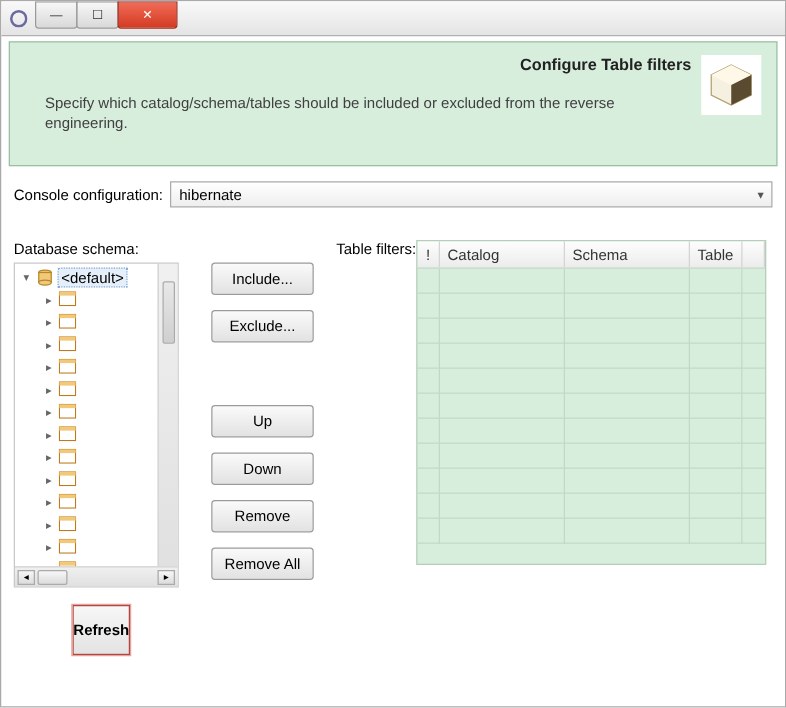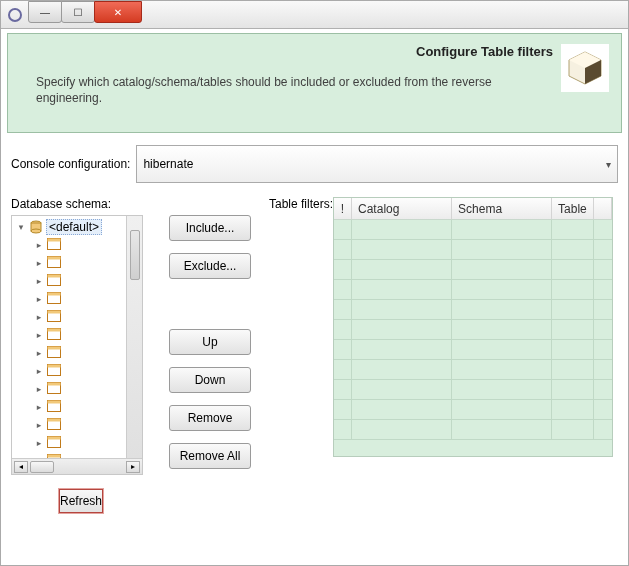--- a/index.html
+++ b/index.html
@@ -77,25 +77,25 @@
   .header .cube {
     width: 48px; height: 48px;
     background: #fff;
     display: flex; align-items: center; justify-content: center;
     margin-left: 8px;
   }
   
   .content {
     padding: 12px 10px 10px 10px;
   }
-  .row { display: flex; align-items: center; margin-bottom: 14px; }
+  .row { display: flex; align-items: center; margin-bottom: 26px; }
   .row label { margin-right: 6px; }
   .combo {
     flex: 1;
-    height: 38px;
+    height: 21px;
     border: 1px solid #aaa;
     background: linear-gradient(#fff, #eee);
     display: flex;
     align-items: center;
     padding: 0 6px;
     position: relative;
     cursor: pointer;
   }
   .combo::after {
     content: "▾";
@@ -196,24 +196,25 @@
   }
   .refresh-wrap {
     margin-top: 14px;
     display:flex;
     justify-content:center;
   }
   .refresh-btn {
     border: 1px solid #b5463f;
     outline: 1px solid #e3a39e;
     background: linear-gradient(#f7f7f7,#e3e3e3);
-    height: 24px;
+    height: 40px;
     padding: 0 0;
     cursor: pointer;
     font-size: 12px;
+    font-weight: bold;
   }
   
   .btn-col {
     display: flex;
     flex-direction: column;
     gap: 12px;
     padding-top: 18px;
     width: 82px;
   }
   .btn-col .gap { height: 26px; }

